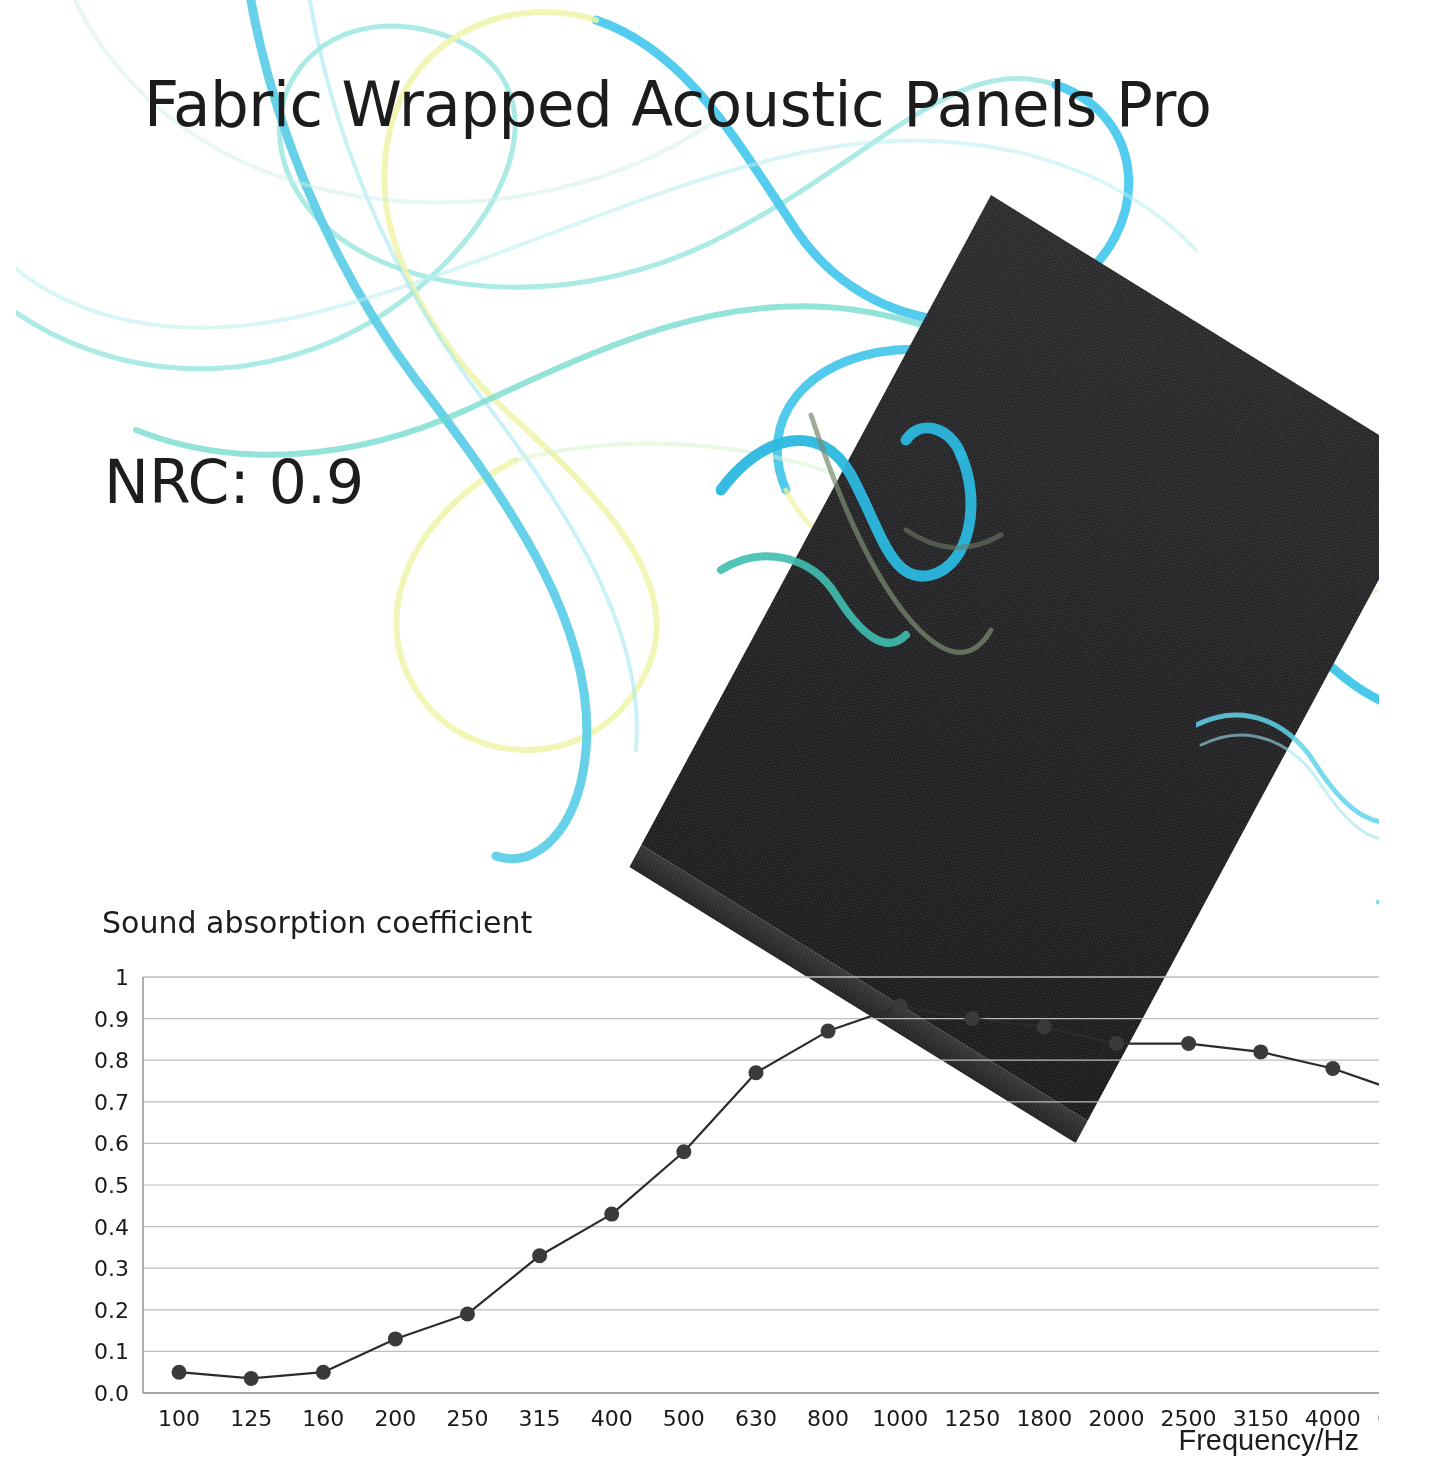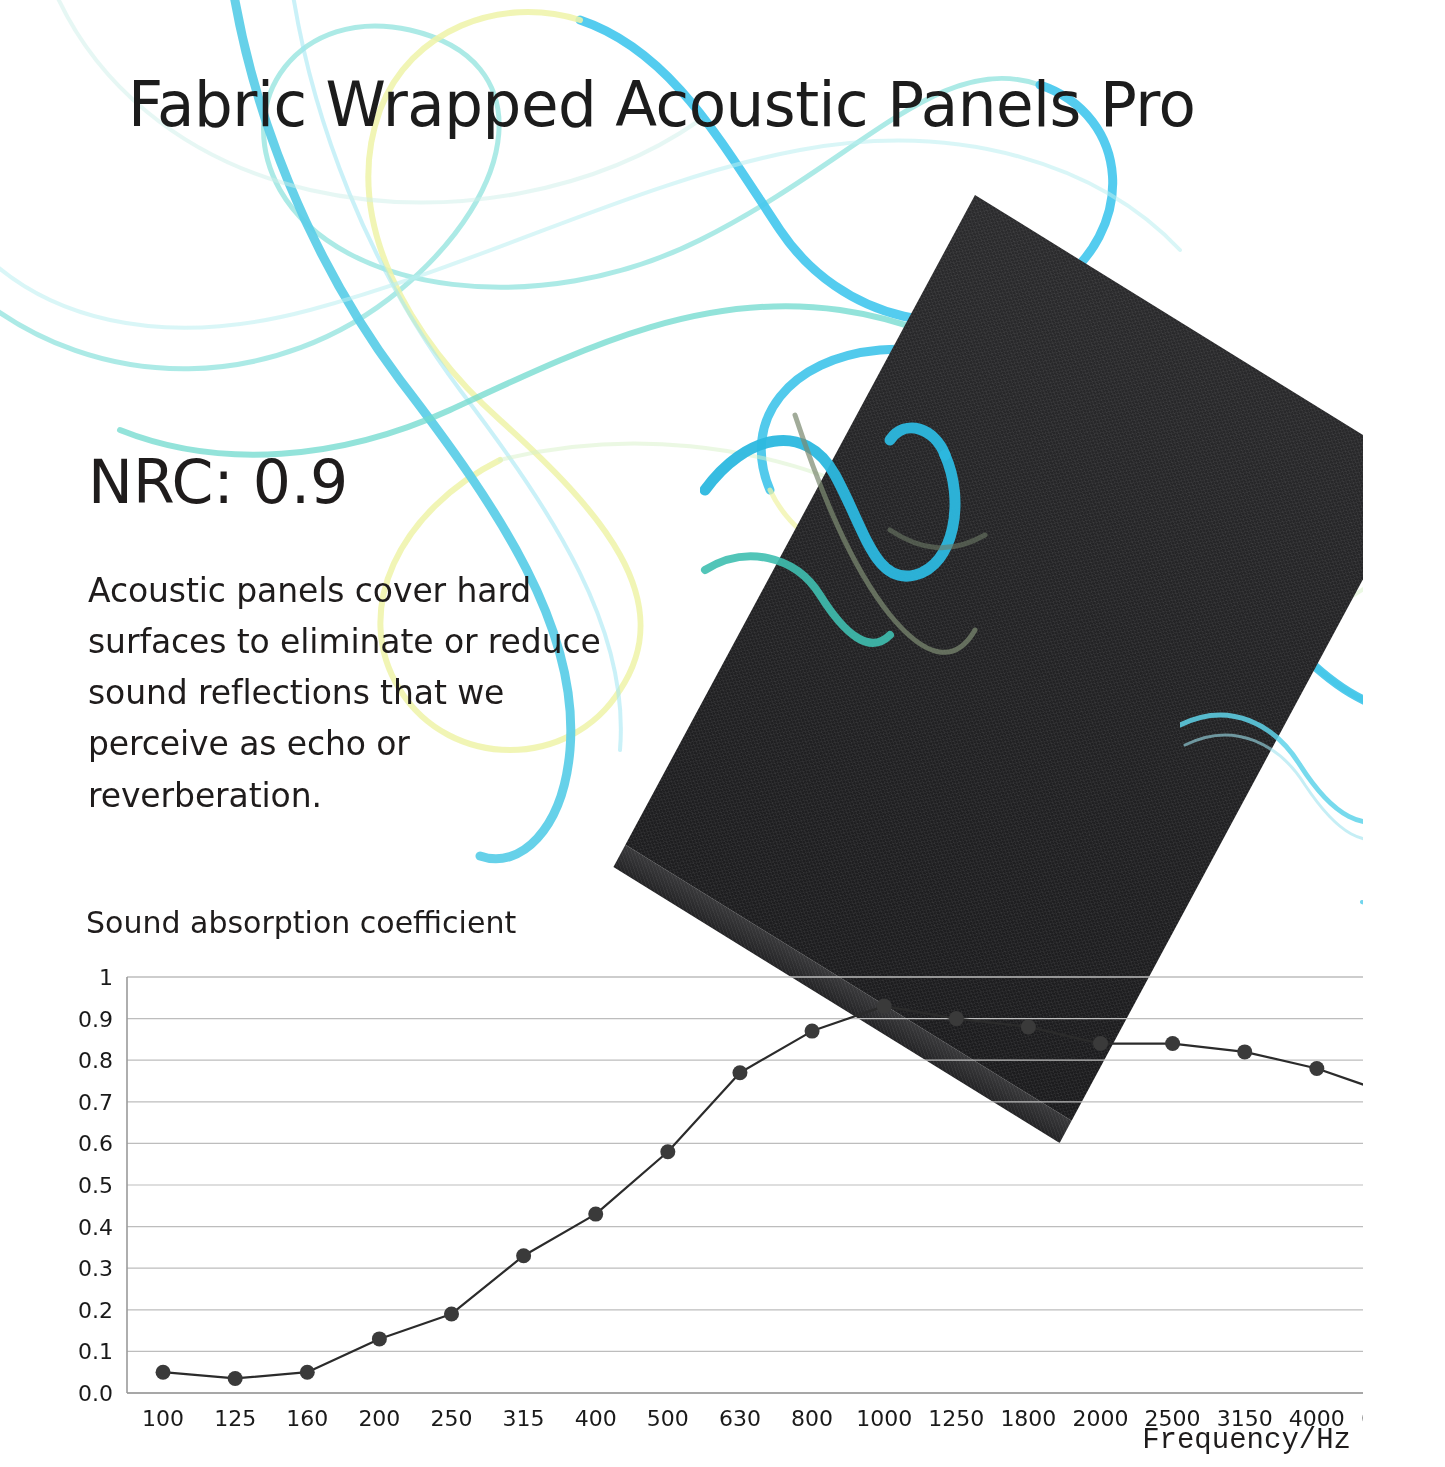--- a/index.html
+++ b/index.html
@@ -2,21 +2,21 @@
 <html><head>
 <meta charset="utf-8">
 <style>
   * { box-sizing: border-box; margin: 0; padding: 0; }
   html, body {
     width: 1445px; height: 1467px;
     background: #ffffff;
     font-family: "Liberation Sans", sans-serif;
     overflow: hidden;
   }
-  #page { position: relative; width: 1363px; height: 1467px; background: #fff; overflow: hidden; }
+  #page { position: relative; width: 1363px; height: 1467px; background: #fff; overflow: hidden; margin-left: 16px; }
 
   
   #swirls-top { position: absolute; left: -20px; top: -10px; width: 1480px; height: 900px; pointer-events: none; }
   #swirls-panel { position: absolute; left: 700px; top: 380px; width: 420px; height: 300px; pointer-events: none; }
   #swirls-right { position: absolute; left: 1180px; top: 690px; width: 280px; height: 230px; pointer-events: none; }
 
   
   #title {
     position: absolute; left: 128px; top: 72px;
     font-size: 63px; line-height: 1.05;
@@ -63,23 +63,23 @@
   }
 
   
   #chart-title {
     position: absolute; left: 86px; top: 905px;
     font-size: 30px; color: #1f1c1c;
     font-family: "DejaVu Sans", sans-serif;
   }
   #chart { position: absolute; left: 0; top: 960px; width: 1445px; height: 507px; }
   #xlabel {
-    position: absolute; right: 12px; top: 1424px;
+    position: absolute; right: 20px; top: 1424px;
     font-size: 29px; color: #1f1c1c;
-    font-family: Liberation Mono, monospace;
+    font-family: Liberation Sans, sans-serif;
     text-align: center;
   }
   .tick-text { font-size: 22px; fill: #1a1a1a; font-family: "DejaVu Sans", sans-serif; }
 </style>
 </head>
 <body>
 
 <div id="page">
 
   <svg id="swirls-top" viewBox="0 0 1480 900" fill="none">
@@ -117,21 +117,20 @@
     <g stroke-linecap="round" fill="none">
       <path d="M 0 35 C 50 10 95 35 120 75 C 150 122 185 150 225 120 C 258 95 268 45 250 10" stroke="#5fd3ea" stroke-width="5" opacity="0.85"></path>
       <path d="M 250 10 C 268 45 270 110 250 155 C 232 196 205 220 182 212" stroke="#4fcbe8" stroke-width="4" opacity="0.8"></path>
       <path d="M 5 55 C 55 30 100 55 125 95 C 155 140 185 165 222 140" stroke="#9ee3ee" stroke-width="3" opacity="0.6"></path>
     </g>
   </svg>
 
   <div id="title">Fabric Wrapped Acoustic Panels Pro</div>
 
   <div id="nrc">NRC: 0.9</div>
-  <div id="desc">Acoustic panels cover hard surfaces to eliminate or reduce sound reflections that we perceive as echo or reverberation.</div>
 
   <div id="chart-title">Sound absorption coefficient</div>
   <svg id="chart" viewBox="0 0 1445 507">
       <line x1="127" y1="17" x2="1425" y2="17" stroke="#bdbdbd" stroke-width="1.4"></line>
       <text x="113" y="25" text-anchor="end" class="tick-text">1</text>
       <line x1="127" y1="58.599999999999966" x2="1425" y2="58.599999999999966" stroke="#bdbdbd" stroke-width="1.2"></line>
       <text x="113" y="66.59999999999997" text-anchor="end" class="tick-text">0.9</text>
       <line x1="127" y1="100.19999999999999" x2="1425" y2="100.19999999999999" stroke="#bdbdbd" stroke-width="1.2"></line>
       <text x="113" y="108.19999999999999" text-anchor="end" class="tick-text">0.8</text>
       <line x1="127" y1="141.8" x2="1425" y2="141.8" stroke="#bdbdbd" stroke-width="1.2"></line>

